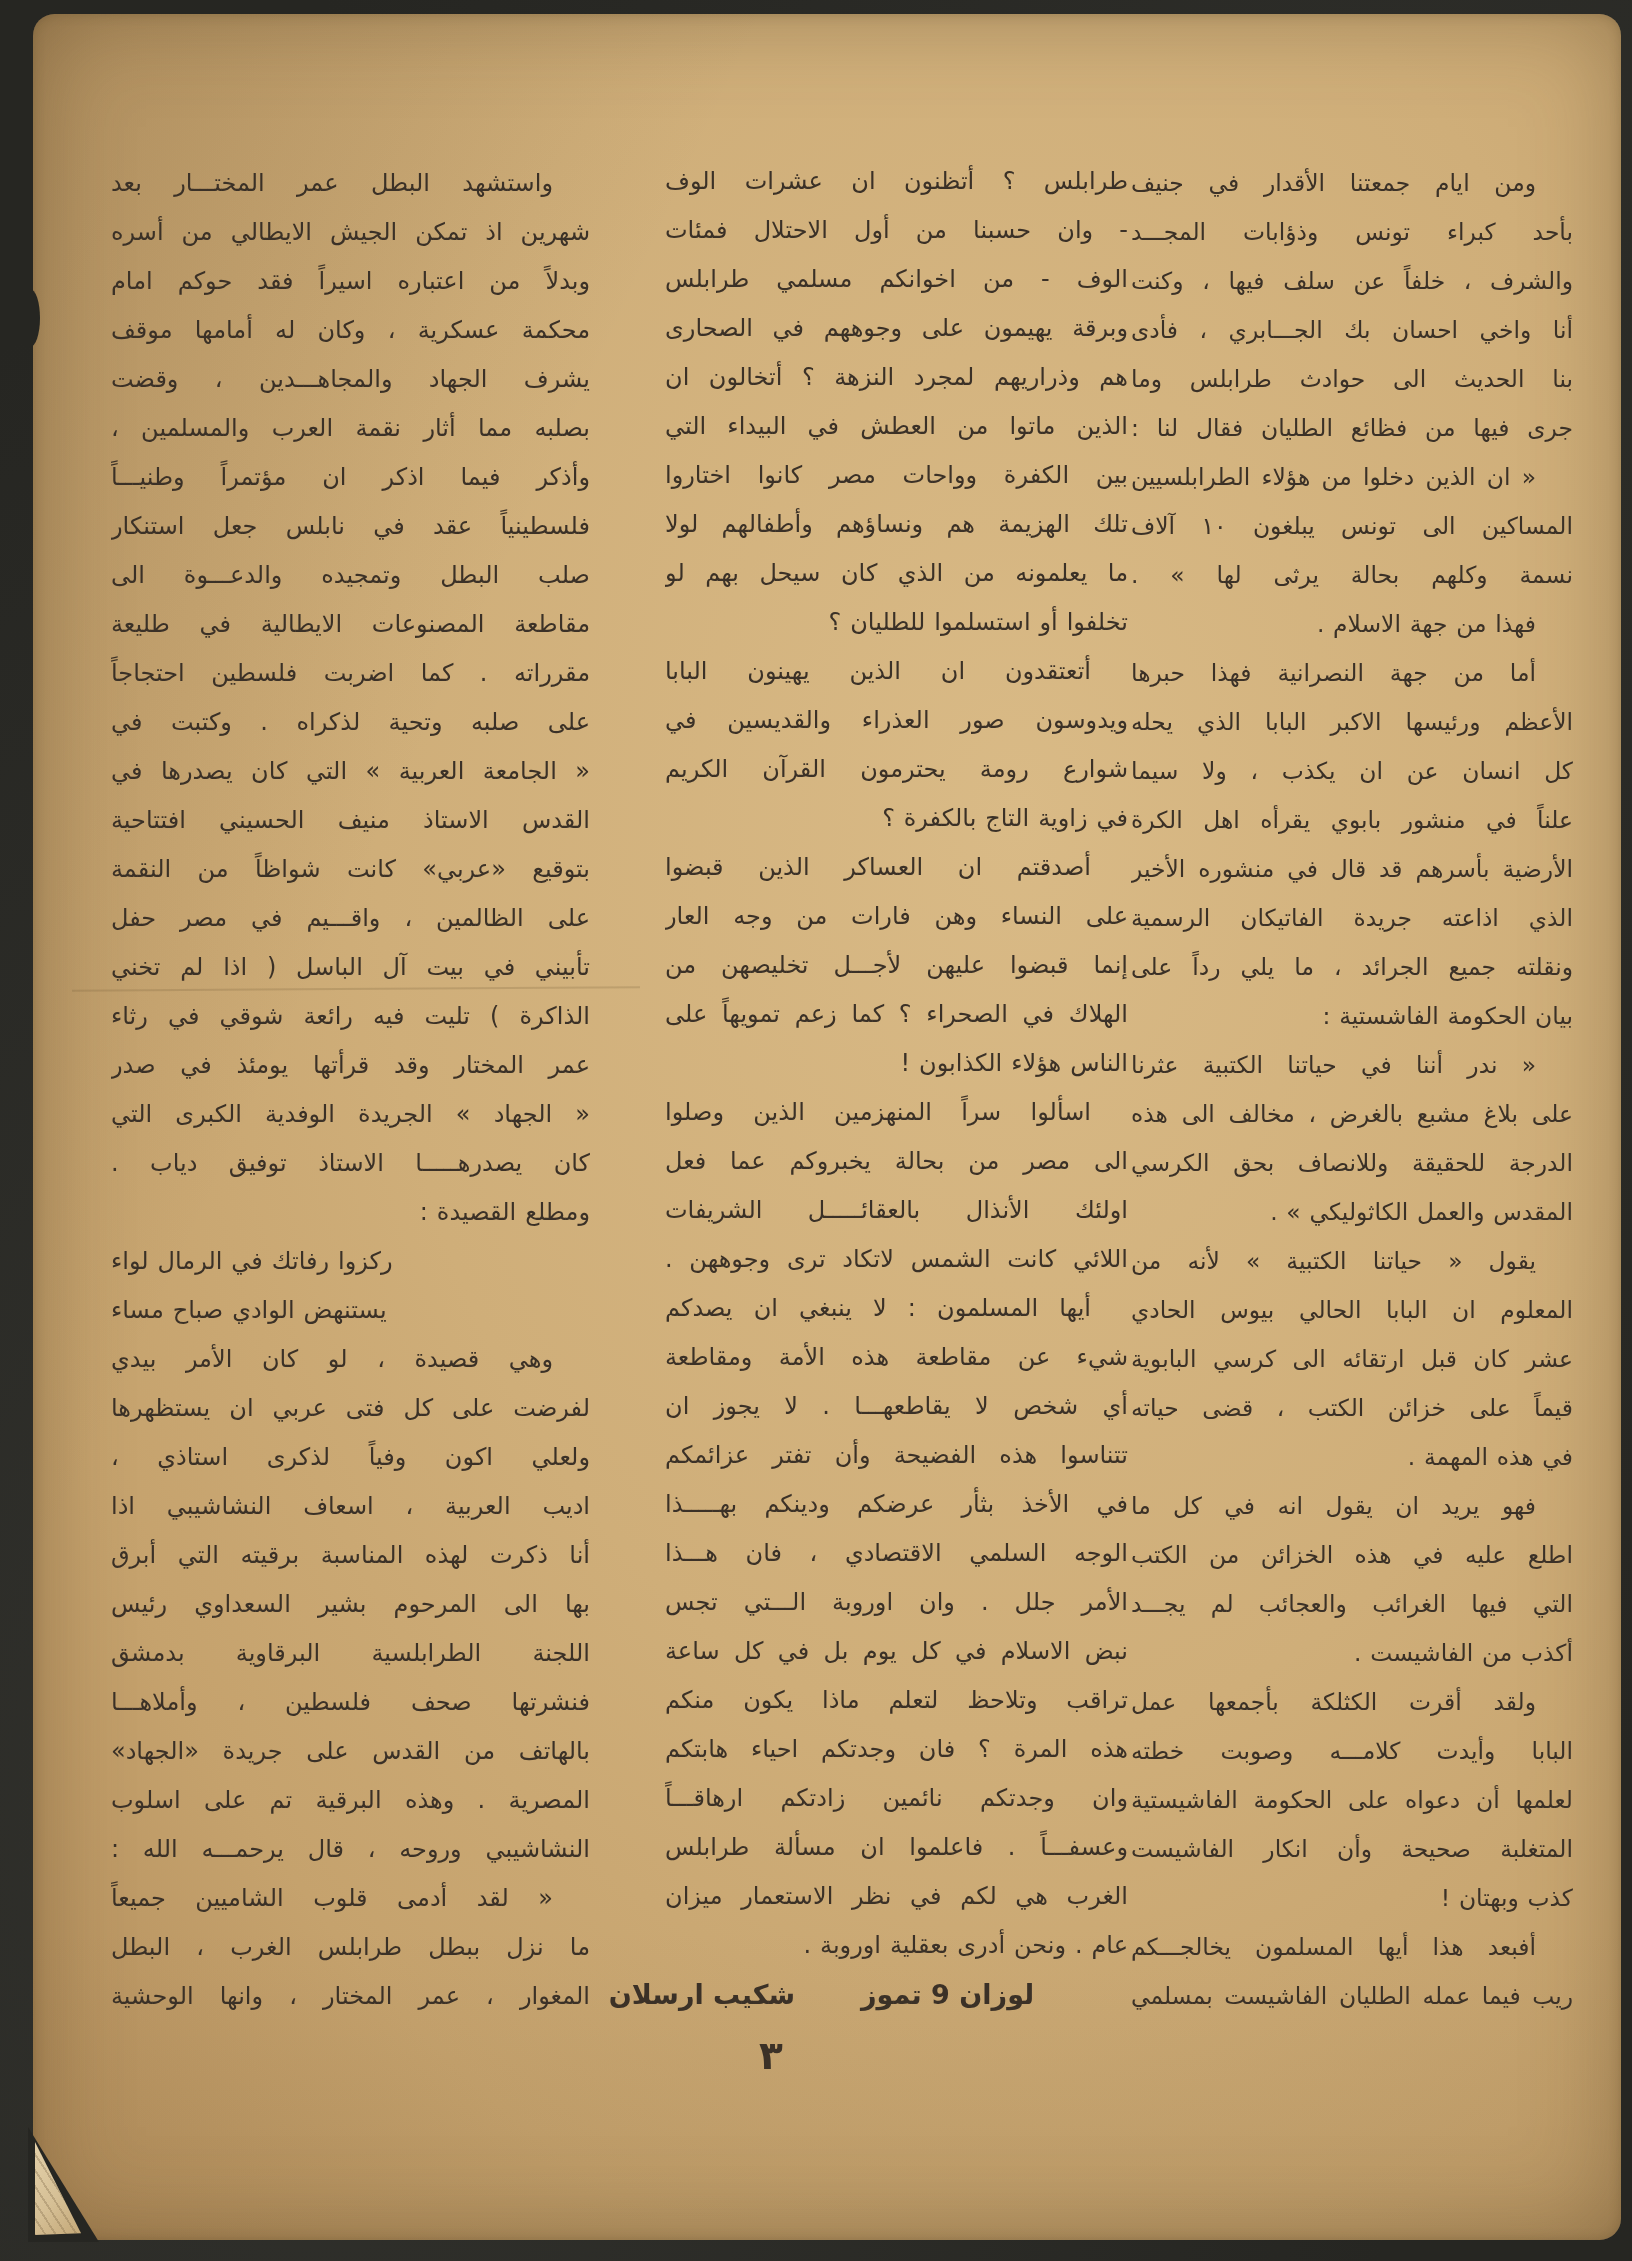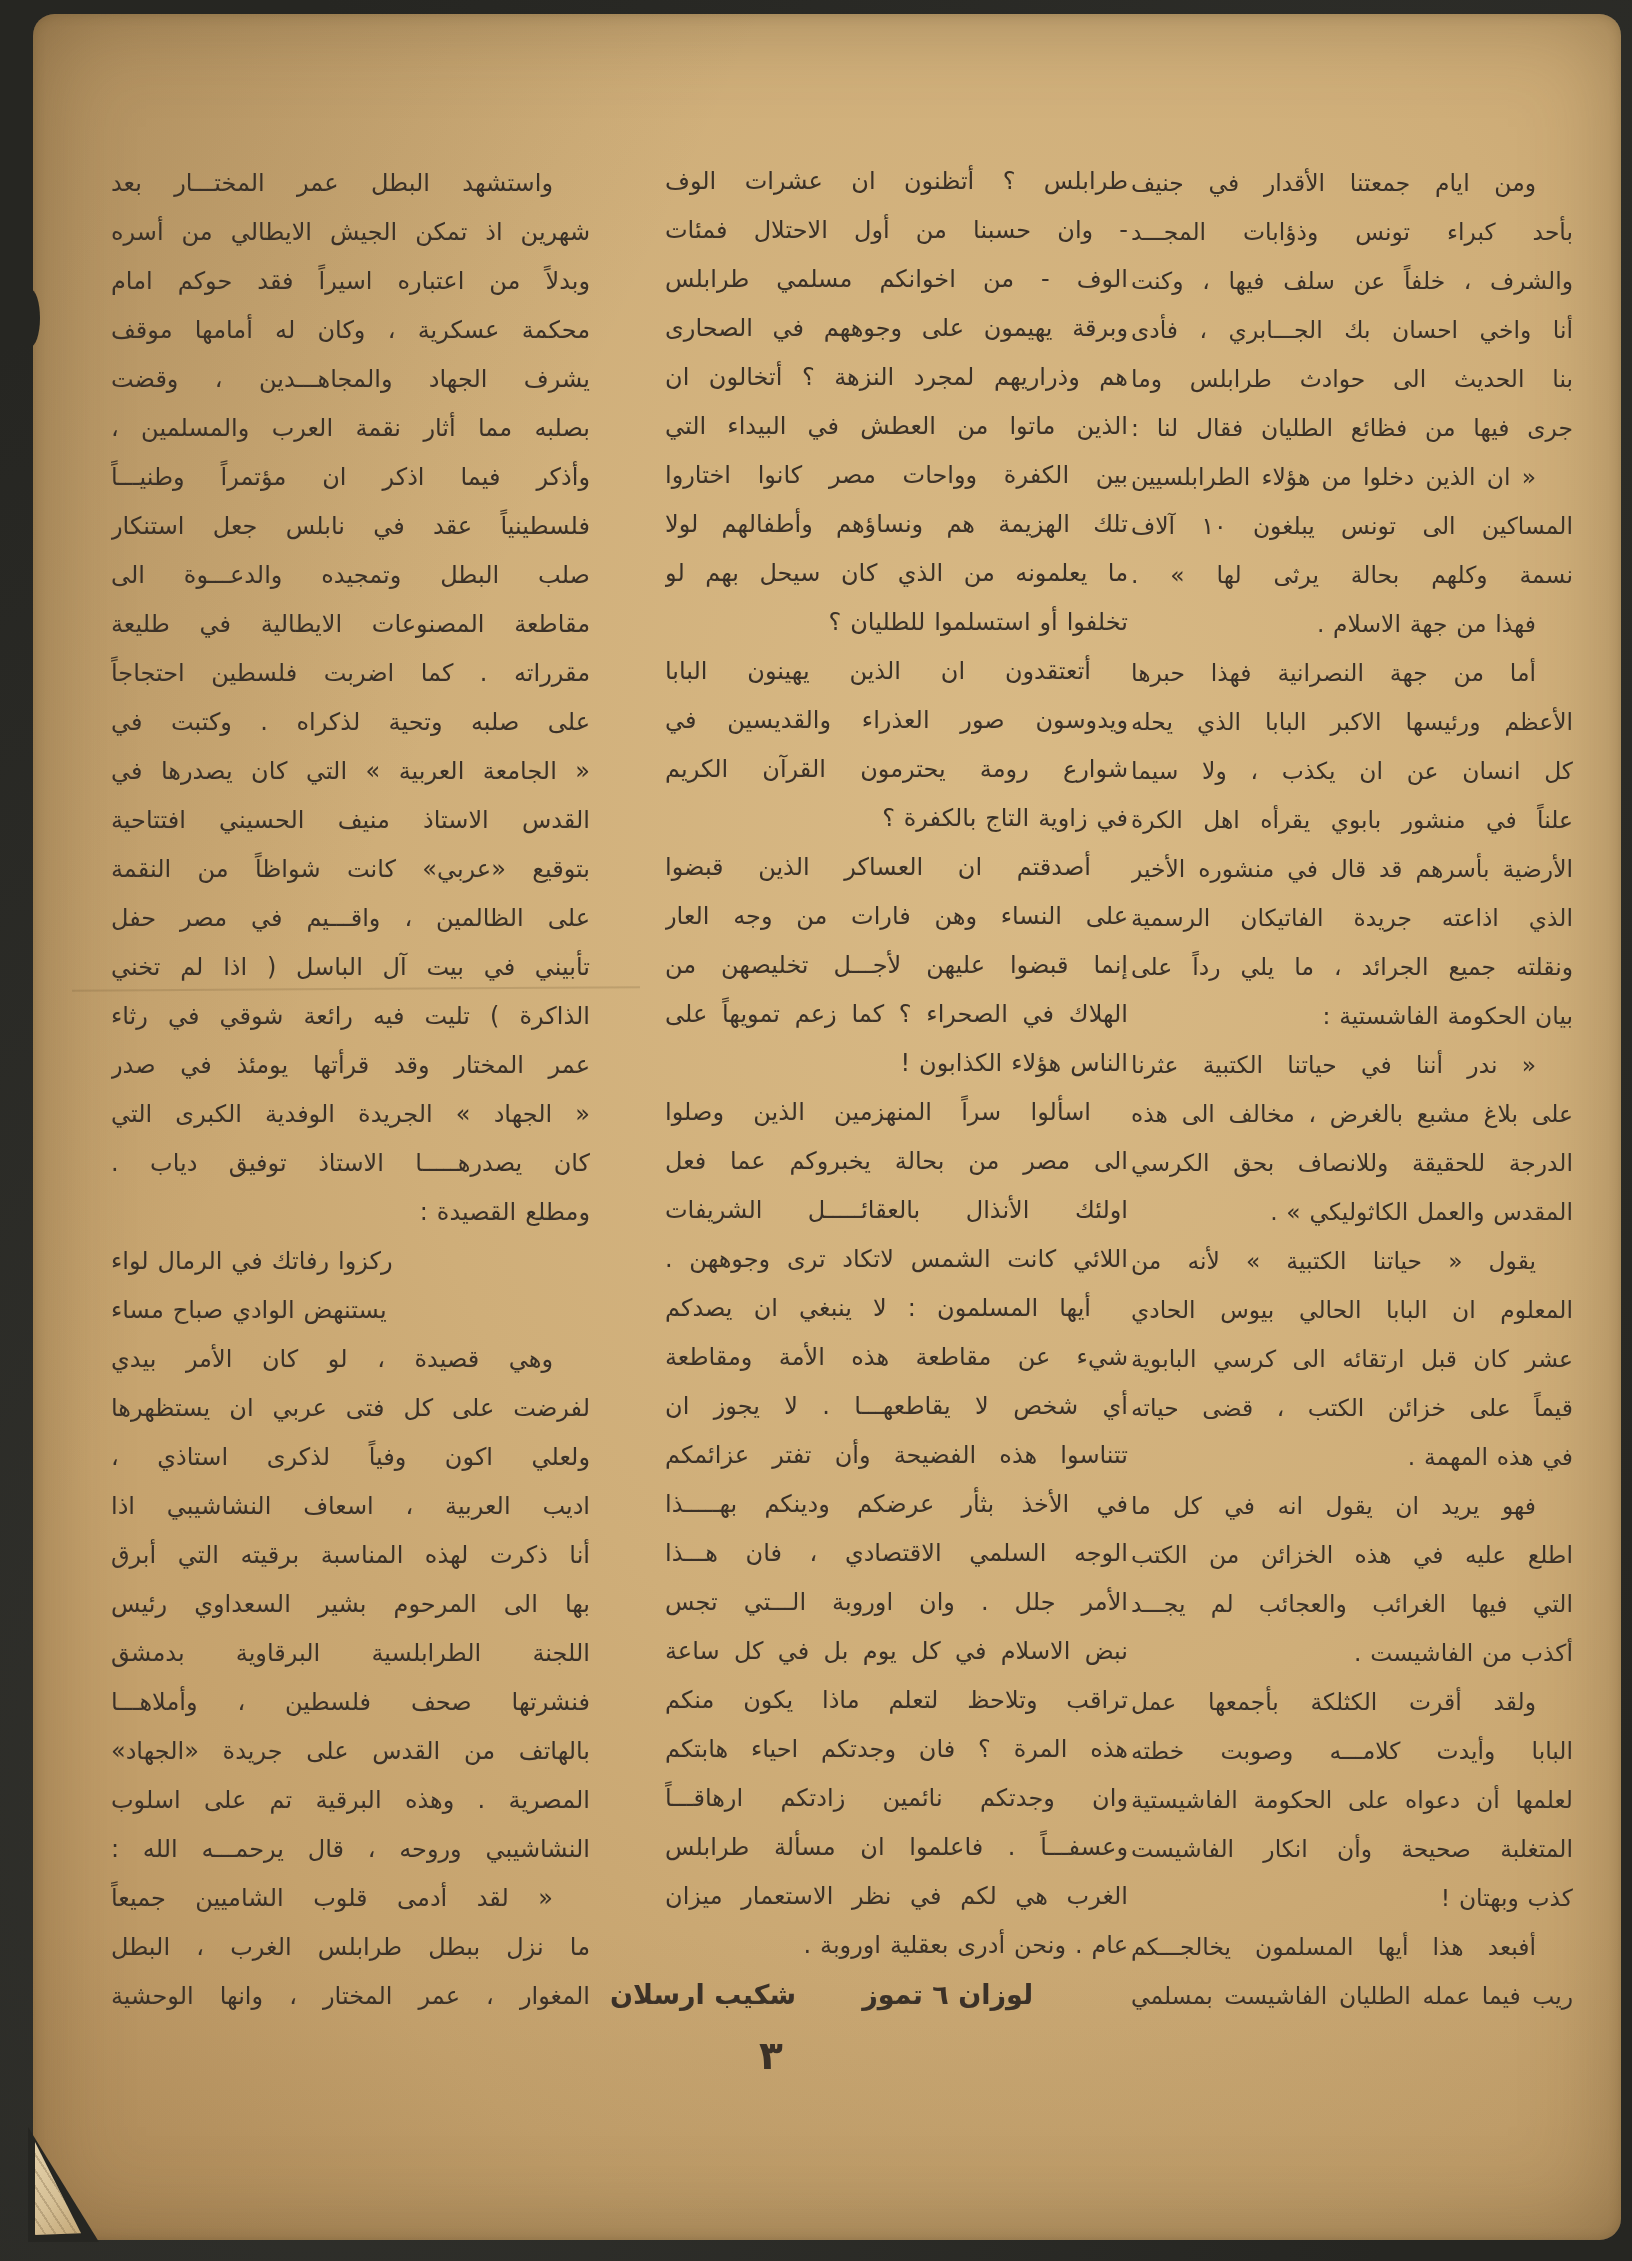--- a/index.html
+++ b/index.html
@@ -232,18 +232,18 @@
     <div class="line l-j">فنشرتها صحف فلسطين ، وأملاهـــا</div>
     <div class="line l-j">بالهاتف من القدس على جريدة «الجهاد»</div>
     <div class="line l-j">المصرية . وهذه البرقية تم على اسلوب</div>
     <div class="line l-j">النشاشيبي وروحه ، قال يرحمـــه الله :</div>
     <div class="line l-i">« لقد أدمى قلوب الشاميين جميعاً</div>
     <div class="line l-j">ما نزل ببطل طرابلس الغرب ، البطل</div>
     <div class="line l-j">المغوار ، عمر المختار ، وانها الوحشية</div>
   </div>
 
 <div class="signature">
-  <span>لوزان ٦ تموز</span>
+  <span>لوزان 9 تموز</span>
   <span>شكيب ارسلان</span>
 </div>
 
 <div class="page-number">٣</div>
 
 
 </body></html>

